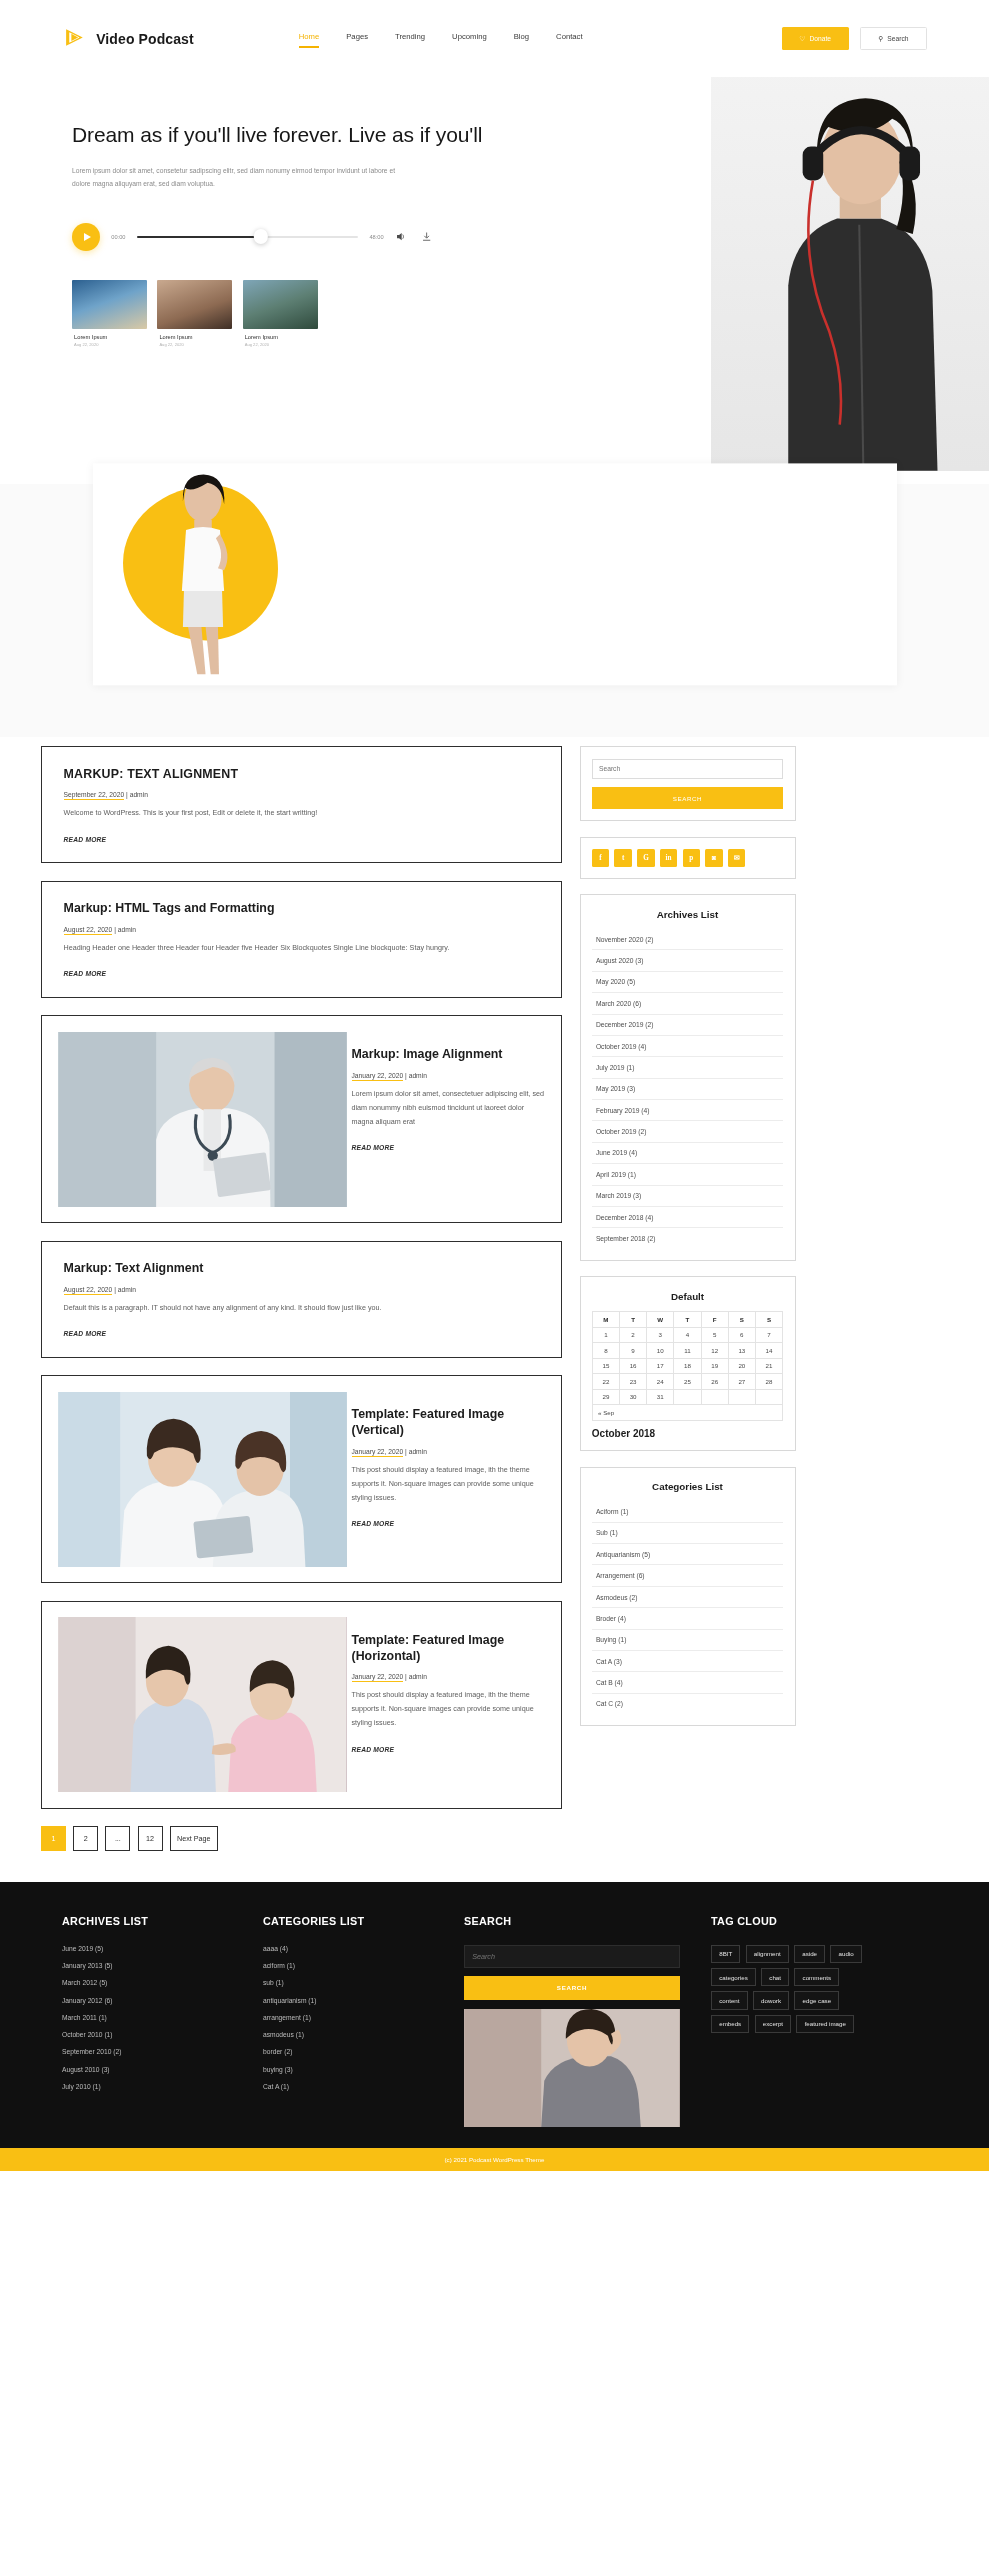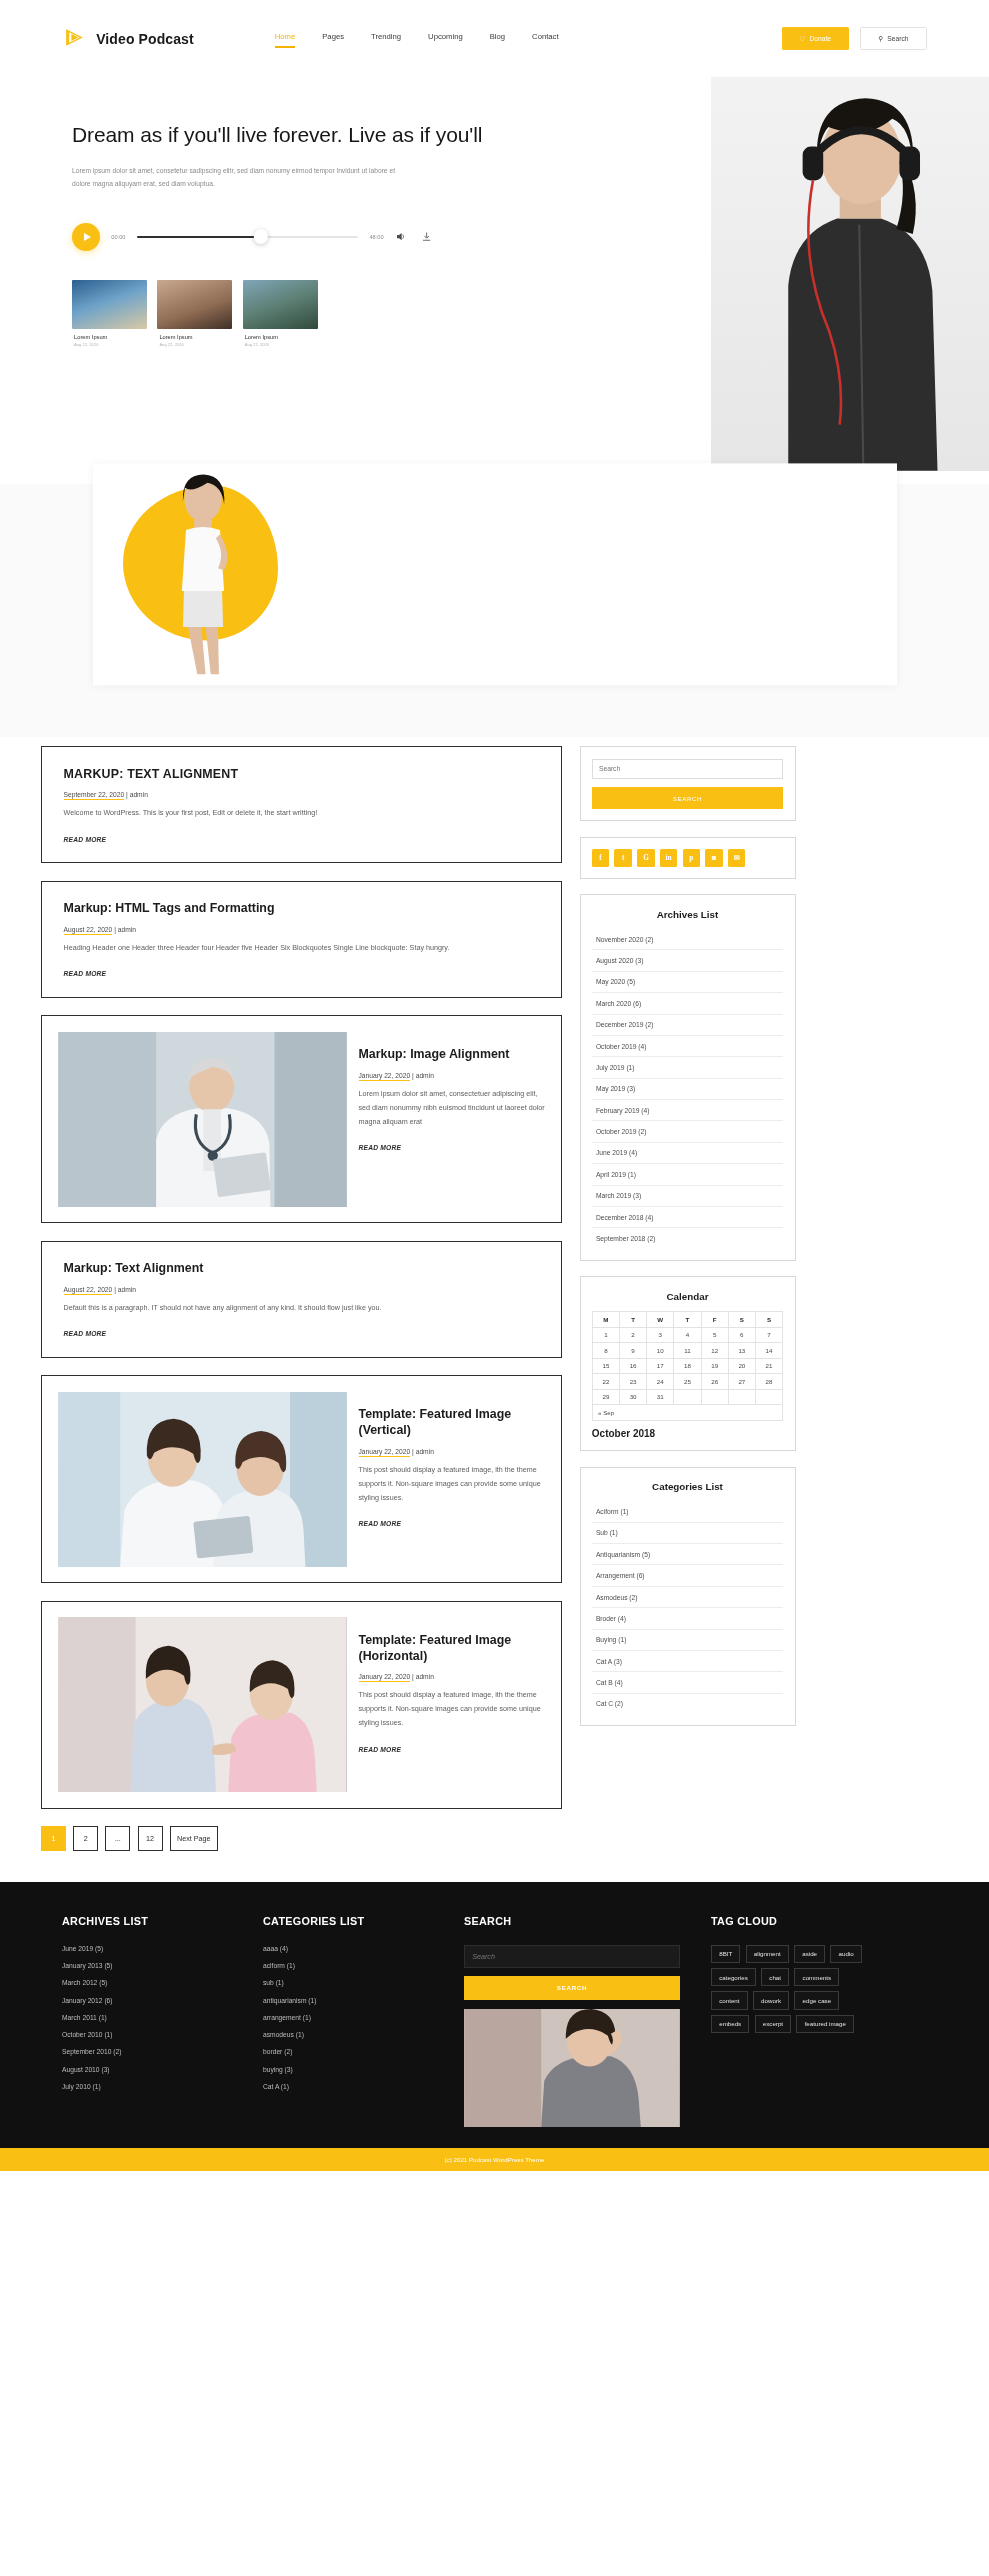--- a/index.html
+++ b/index.html
@@ -24,21 +24,21 @@
     z-index: 20;
     gap: 19px;
   }
   .logo { display: flex; align-items: center; gap: 7.2px; }
   .logo-mark {
     width: 27px; height: 27px; position: relative;
   }
   .logo-mark svg { display:block; }
   .logo-text { font-size: 14px; font-weight: bold; color: #1a1a1a; letter-spacing: 0.1px; }
 
-  .nav { display: flex; align-items: center; gap: 27px; margin-left: 62px; }
+  .nav { display: flex; align-items: center; gap: 27px; margin-left: 86px; }
   .nav-item { font-size: 7.7px; color: #3a3a3a; cursor: pointer; position: relative; padding-bottom: 3.1px; }
   .nav-item.active { color: #f5b301; }
   .nav-item.active::after {
     content: ""; position: absolute; left: 0; right: 0; bottom: -3.1px; height: 1.5px; background: #f5b301;
   }
 
   .header-actions { margin-left: auto; display: flex; align-items: center; gap: 11.3px; }
   .btn-donate {
     background: #f9bf13; border: none; color: #fff; font-size: 6.7px;
     padding: 7.2px 17.5px; border-radius: 1.5px; display:flex; align-items:center; gap: 4.1px;
@@ -135,21 +135,21 @@
   .content {
     width: 907px; margin: 0 auto; display: flex; gap: 17.5px; padding: 9.3px 0 31px;
     align-items: flex-start;
   }
   .posts { width: 521px; }
   .sidebar { width: 216px; }
 
   .post {
     border: 0.5px solid #2e2e2e; background: #fff; margin-bottom: 17.5px; padding: 18.5px 21.6px;
   }
-  .post.with-img { display: flex; gap: 12px; padding: 15.5px; align-items: flex-start; }
+  .post.with-img { display: flex; gap: 5px; padding: 15.5px; align-items: flex-start; }
   .post-img { width: 289px; height: 175px; flex:none; overflow:hidden; position: relative; }
   .post-body { flex: 1; padding-top: 14.4px; }
   .post-title { font-size: 12.4px; color: #1c1c1c; font-weight: bold; line-height: 1.3; }
   .post-title.caps { text-transform: uppercase; letter-spacing: 0.2px; }
   .post-meta { font-size: 6.7px; color: #4a4a4a; margin-top: 9.3px; }
   .post-meta .date { border-bottom: 0.5px solid #f9bf13; padding-bottom: 1px; }
   .post-excerpt { font-size: 7.2px; color: #5d5d5d; line-height: 1.95; margin-top: 8px; }
   .read-more {
     display:inline-block; margin-top: 15.5px; font-size: 6.7px; font-style: italic; font-weight: bold;
     color: #2b2b2b; letter-spacing: 0.2px; cursor: pointer; text-transform: uppercase;
@@ -530,21 +530,21 @@
           <li>June 2019 (4)</li>
           <li>April 2019 (1)</li>
           <li>March 2019 (3)</li>
           <li>December 2018 (4)</li>
           <li>September 2018 (2)</li>
         </ul>
       </div>
 
 
       <div class="widget">
-        <div class="w-title">Calendar</div>
+        <div class="w-title">Default</div>
         <table class="cal">
           <thead>
             <tr>
               <th>M</th>
               <th>T</th>
               <th>W</th>
               <th>T</th>
               <th>F</th>
               <th>S</th>
               <th>S</th>

